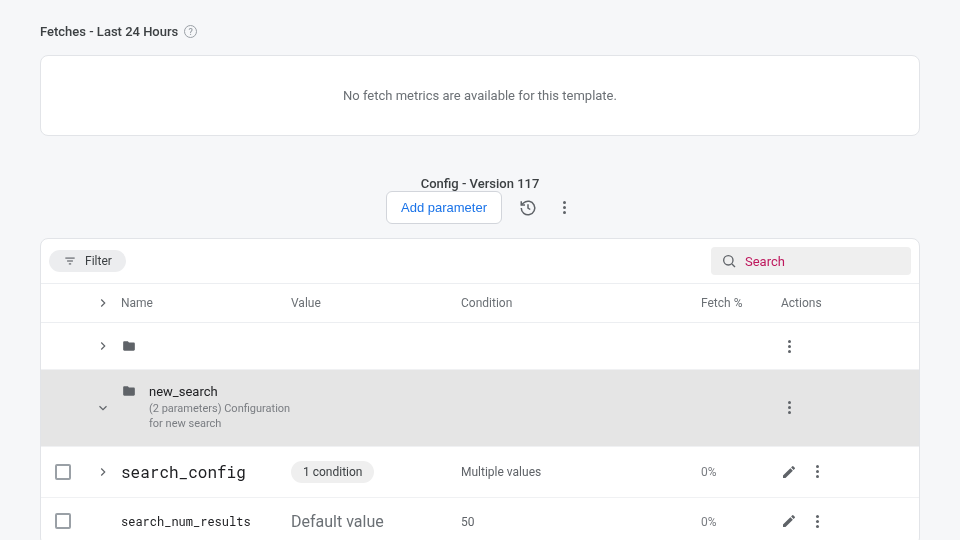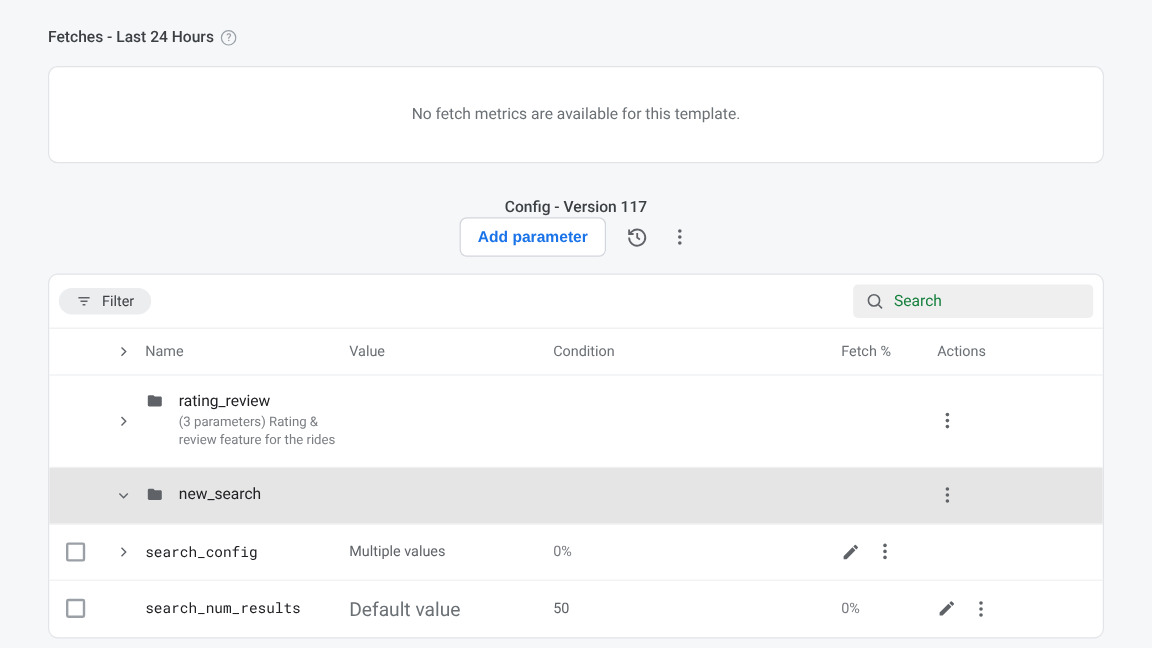--- a/index.html
+++ b/index.html
@@ -21,35 +21,35 @@
   }
   .help-icon {
     width: 13px; height: 13px; border: 1px solid #9aa0a6; border-radius: 50%;
     display: inline-flex; align-items: center; justify-content: center;
     font-size: 9px; color: #9aa0a6;
   }
 
   .card {
     background: #fff; border: 1px solid #e2e4e8; border-radius: 8px;
     padding: 32px; text-align: center; color: #6b7075; font-size: 13px;
-    margin-bottom: 30px;
+    margin-bottom: 40px;
   }
 
   .config-header {
     display: flex; align-items: center; justify-content: space-between;
     margin-bottom: 14px;
     flex-direction: column;
   }
   .config-title { font-size: 13px; color: #3c4043; font-weight: 500; }
 
   .header-actions { display: flex; align-items: center; gap: 16px; }
   .btn-outline {
     border: 1px solid #d2d5db; background: #fff; color: #1a73e8;
     padding: 8px 14px; border-radius: 6px; font-size: 13px; cursor: pointer;
-    font-weight: 700;
+    font-weight: 400;
   }
   .icon-btn { width: 20px; height: 20px; color: #5f6368; cursor: pointer; display: inline-flex; align-items: center; justify-content: center; }
   .icon-btn svg { width: 18px; height: 18px; }
 
   .table-card {
     background: #fff; border: 1px solid #e2e4e8; border-radius: 8px;
     overflow: hidden;
   }
 
   .toolbar {
@@ -63,21 +63,21 @@
   }
   .filter-chip svg { width: 14px; height: 14px; }
   .search-wrap {
     display: flex; align-items: center; gap: 8px;
     background: #efefef; border-radius: 4px; padding: 6px 10px;
     width: 200px;
   }
   .search-wrap svg { width: 16px; height: 16px; color: #5f6368; flex-shrink: 0; }
   .search-wrap input {
     border: none; background: transparent; outline: none;
-    font-size: 13px; color: #15803d; width: 100%;
+    font-size: 13px; color: #be185d; width: 100%;
     font-family: inherit;
   }
 
   .thead, .row { display: grid; grid-template-columns: 30px 36px 170px 170px 240px 80px 90px; align-items: center; }
   .thead { padding: 10px 14px; font-size: 12px; color: #6b7075; border-bottom: 1px solid #eceef1; }
   .thead .col-actions, .row .col-actions { text-align: left; }
   .thead .col-fetch, .row .col-fetch { text-align: left; }
 
   .row {
     padding: 14px 14px; border-bottom: 1px solid #f0f1f3;
@@ -196,24 +196,20 @@
         <span class="chev">
           <svg viewBox="0 0 24 24" fill="none" stroke="currentColor" stroke-width="2">
               <polyline points="9 6 15 12 9 18"></polyline>
             </svg>
         </span>
       </div>
       <div class="name-cell" style="grid-column: span 4;">
         <svg class="folder-icon" viewBox="0 0 24 24" fill="currentColor">
           <path d="M10 4H4c-1.1 0-2 .9-2 2v12c0 1.1.9 2 2 2h16c1.1 0 2-.9 2-2V8c0-1.1-.9-2-2-2h-8l-2-2z"></path>
         </svg>
-        <div class="name-block">
-          <span class="name-main">rating_review</span>
-          <span class="name-sub">(3 parameters) Rating &amp; review feature for the rides</span>
-        </div>
       </div>
       <div class="actions col-actions">
         <span class="icon">
           <span class="dots-vert">
               <span></span>
               <span></span>
               <span></span>
             </span>
         </span>
       </div>
@@ -227,20 +223,21 @@
               <polyline points="6 9 12 15 18 9"></polyline>
             </svg>
         </span>
       </div>
       <div class="name-cell" style="grid-column: span 4;">
         <svg class="folder-icon" viewBox="0 0 24 24" fill="currentColor">
           <path d="M10 4H4c-1.1 0-2 .9-2 2v12c0 1.1.9 2 2 2h16c1.1 0 2-.9 2-2V8c0-1.1-.9-2-2-2h-8l-2-2z"></path>
         </svg>
         <div class="name-block">
           <span class="name-main">new_search</span>
+          <span class="name-sub">(2 parameters) Configuration for new search</span>
         </div>
       </div>
       <div class="actions col-actions">
         <span class="icon">
           <span class="dots-vert">
               <span></span>
               <span></span>
               <span></span>
             </span>
         </span>
@@ -252,22 +249,23 @@
           <div class="checkbox"></div>
         </div>
       <div class="col-chev">
         <span class="chev indent">
           <svg viewBox="0 0 24 24" fill="none" stroke="currentColor" stroke-width="2">
               <polyline points="9 6 15 12 9 18"></polyline>
             </svg>
         </span>
       </div>
       <div class="name-cell">
-        <span class="name-main" style="font-family: 'Roboto Mono', monospace; font-size:12px;">search_config</span>
-      </div>
+        <span class="name-main" style="font-family: 'Roboto Mono', monospace; font-size:16px;">search_config</span>
+      </div>
+      <div><span class="cond-chip">1 condition</span></div>
       <div><span class="val">Multiple values</span></div>
       <div class="col-fetch"><span class="fetchv">0%</span></div>
       <div class="actions col-actions">
         <span class="icon">
           <svg viewBox="0 0 24 24" fill="currentColor">
               <path d="M3 17.25V21h3.75L17.81 9.94l-3.75-3.75L3 17.25zM20.71 7.04a1 1 0 0 0 0-1.41l-2.34-2.34a1 1 0 0 0-1.41 0l-1.83 1.83 3.75 3.75 1.83-1.83z"></path>
             </svg>
         </span>
         <span class="icon">
           <span class="dots-vert">

